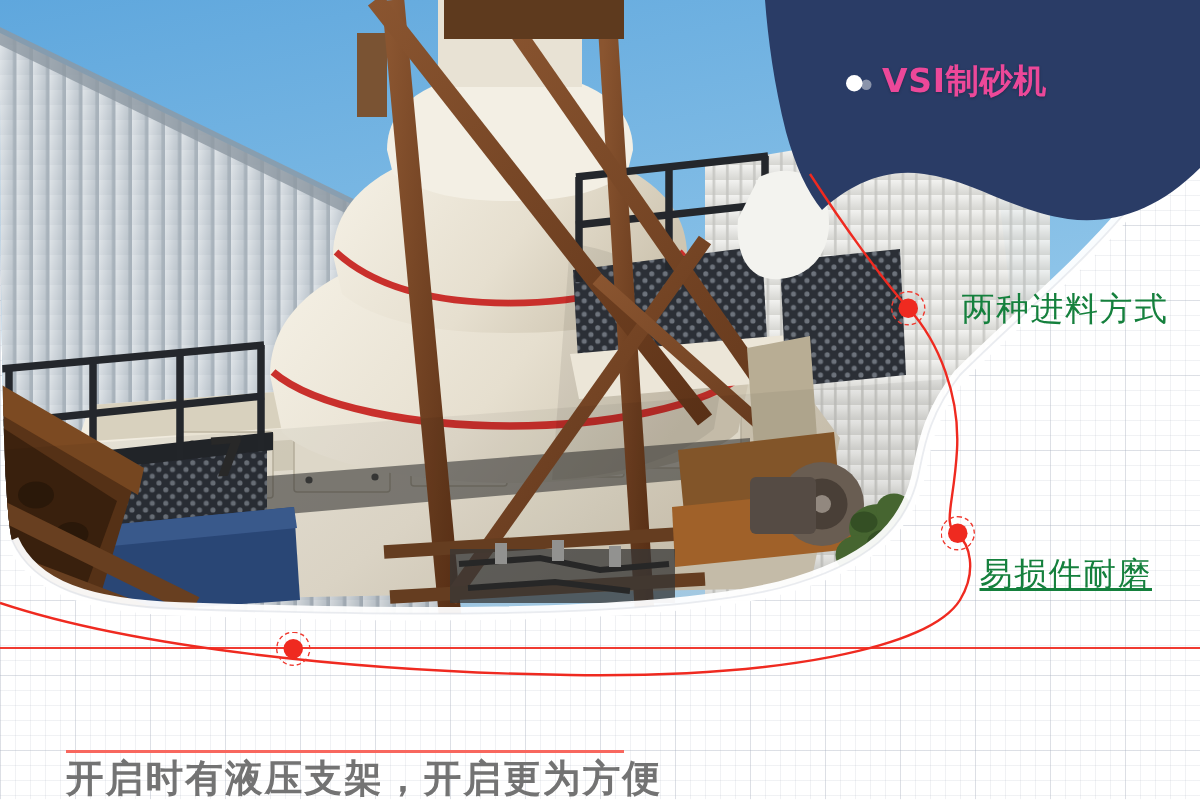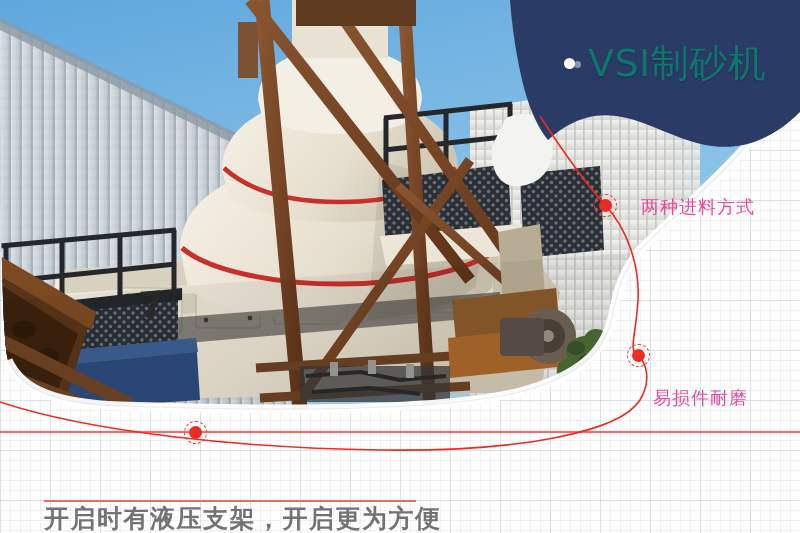--- a/index.html
+++ b/index.html
@@ -62,41 +62,41 @@
   .title-dot {
     display: block;
     width: 11px;
     height: 11px;
     border-radius: 50%;
     background: #ffffff;
     box-shadow: 8px 1px 0 -2px rgba(255,255,255,0.45);
     flex: 0 0 auto;
   }
   .title-text {
-    color: #0f766e;
-    font-size: 38px;
-    font-weight: normal;
+    color: #ec4899;
+    font-size: 22px;
+    font-weight: bold;
     letter-spacing: 0.5px;
     line-height: 1;
     text-shadow: 0 1px 2px rgba(0,0,0,0.25);
   }
 
   
   .feature {
     position: absolute;
     z-index: 6;
-    color: #ec4899;
-    font-size: 18px;
+    color: #15803d;
+    font-size: 22px;
     line-height: 30px;
     white-space: nowrap;
     letter-spacing: 1px;
   }
   .feature-1 { left: 641px; top: 192px; }
   .feature-2 { left: 653px; top: 341px; }
-  .feature-3 { left: 653px; top: 383px; }
+  .feature-3 { left: 653px; top: 369px; text-decoration: underline; }
 
   
   .node {
     position: absolute;
     z-index: 7;
     width: 13px;
     height: 13px;
     border-radius: 50%;
     background: #ef2a20;
   }

